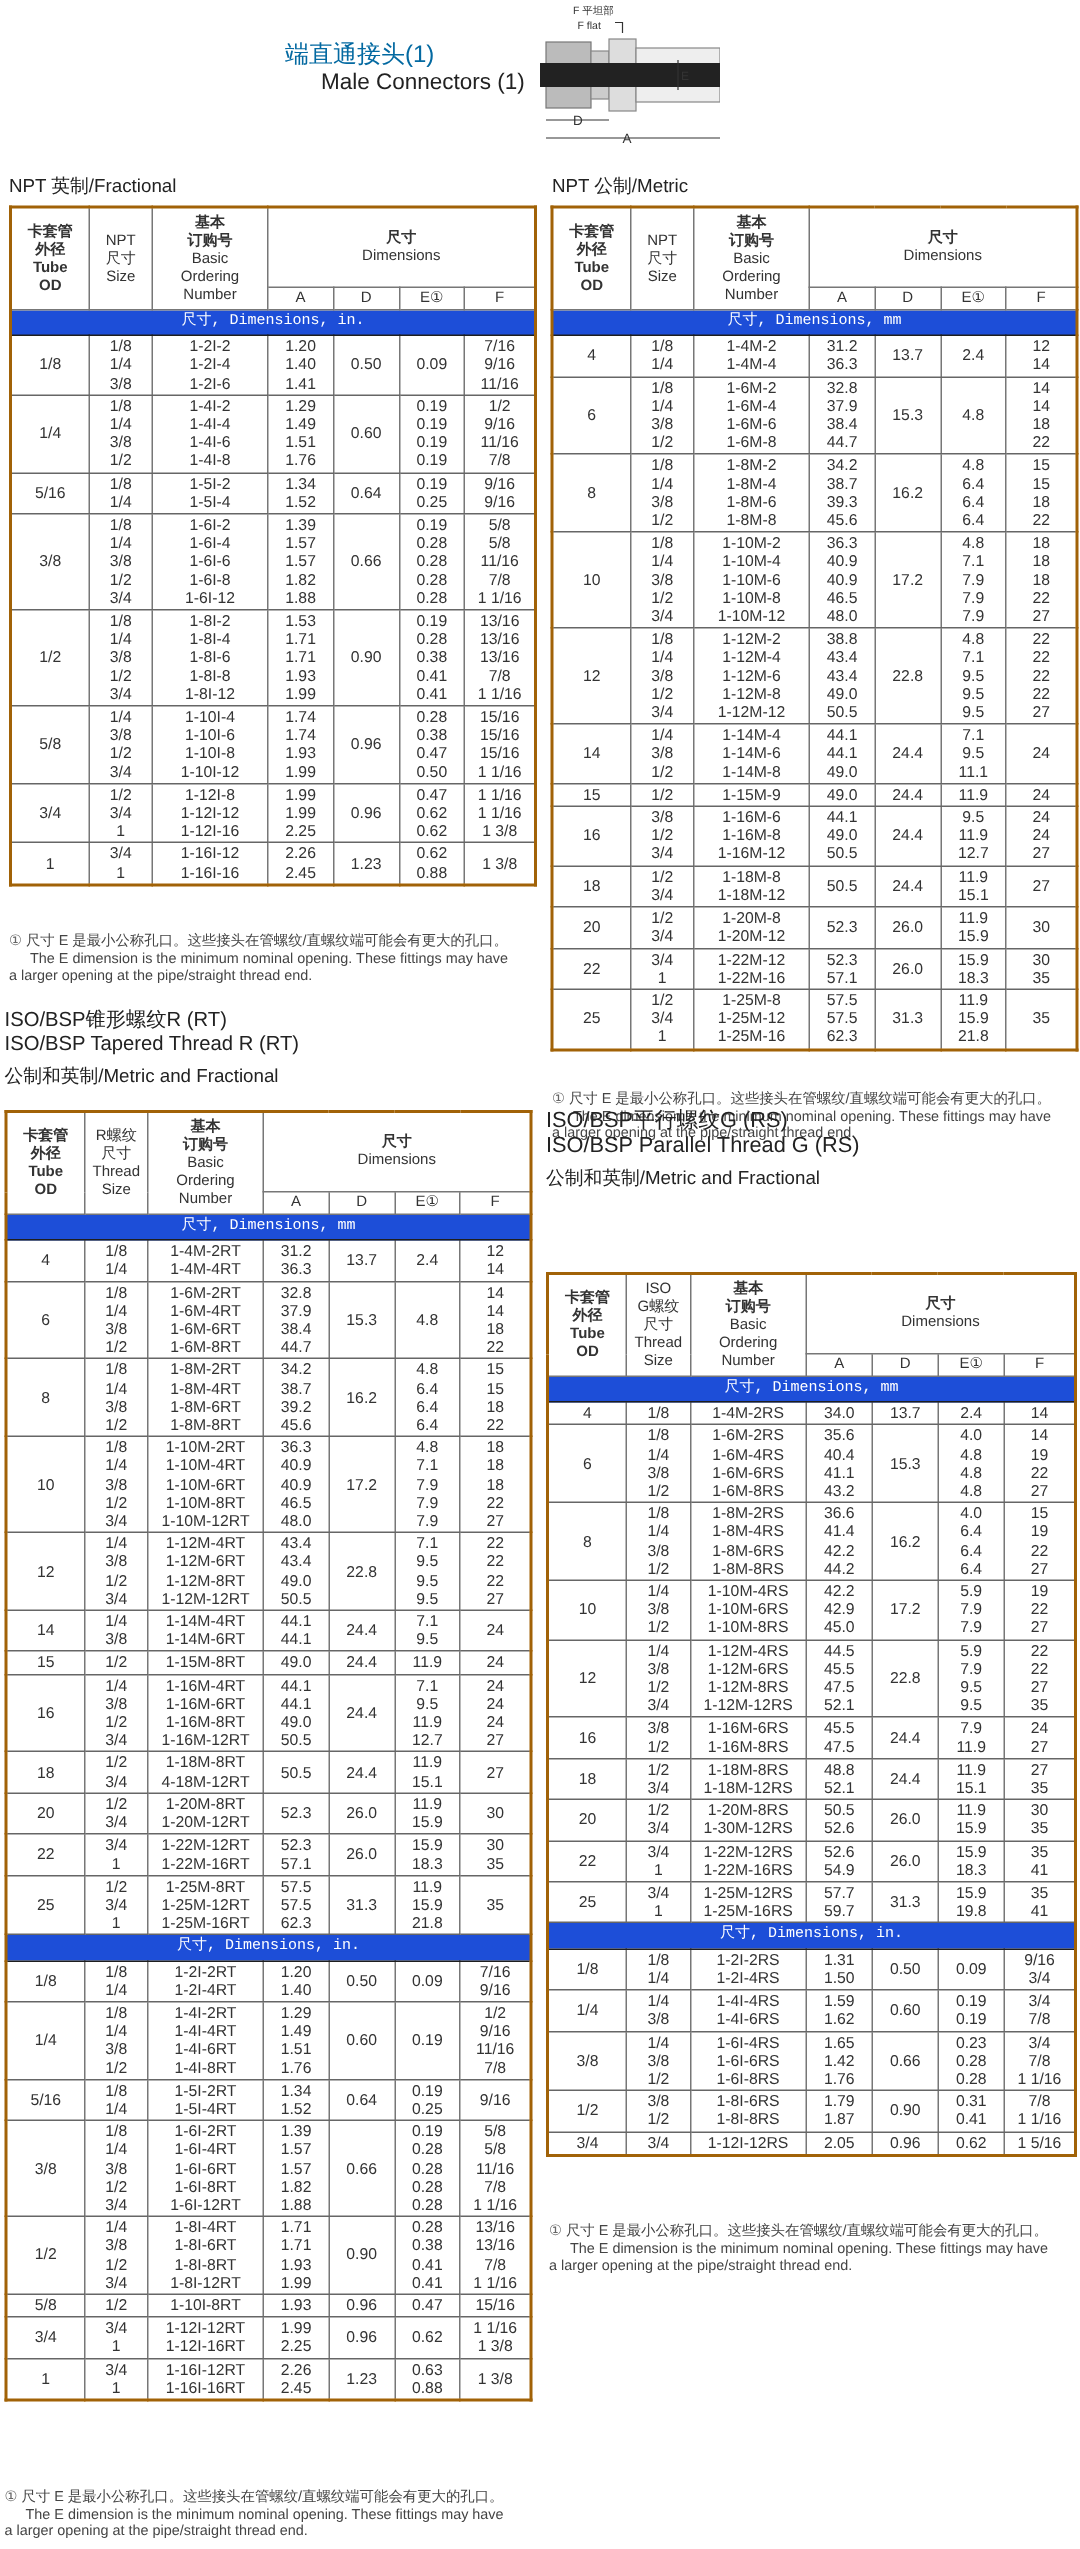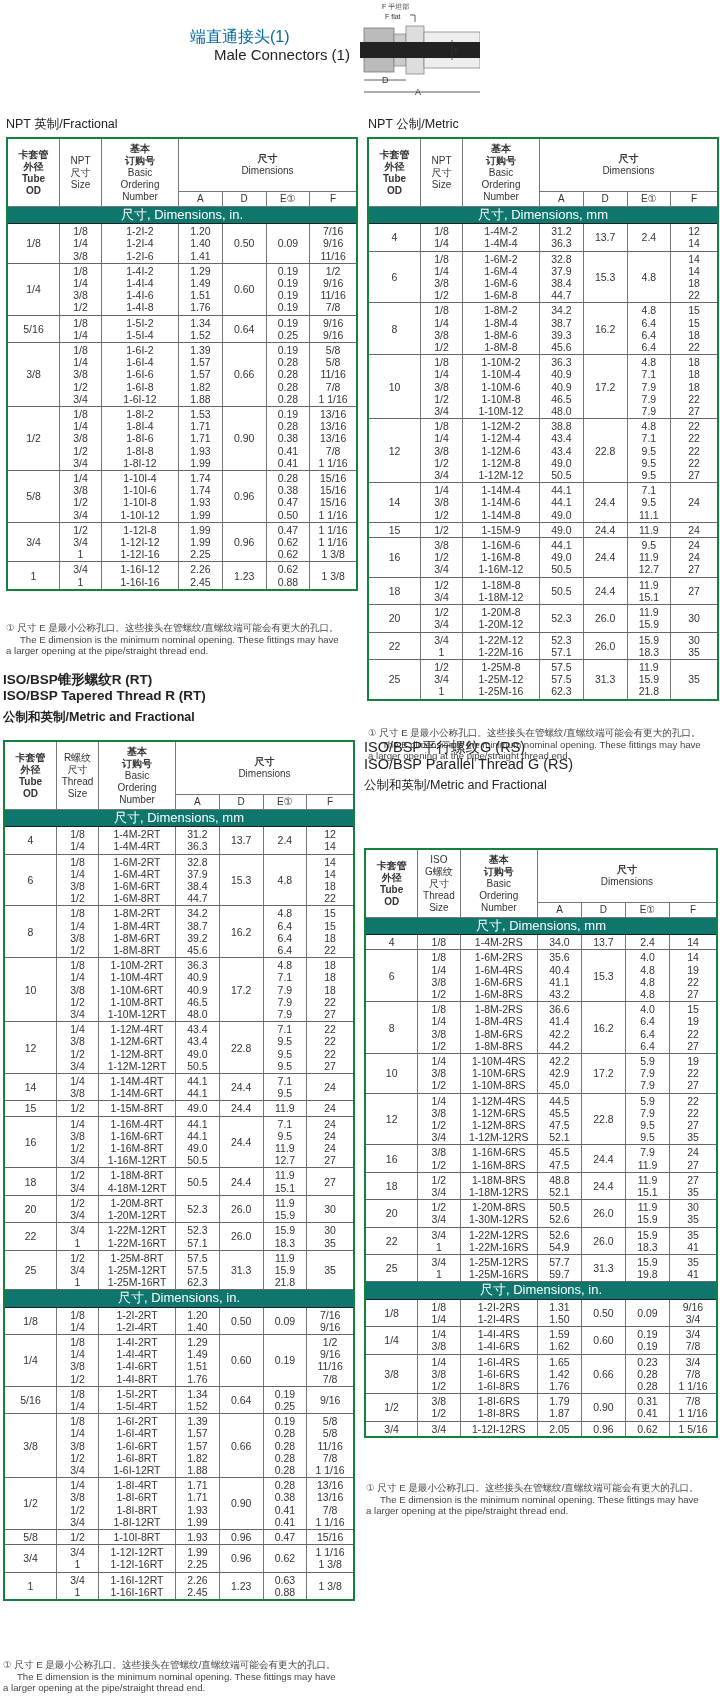--- a/index.html
+++ b/index.html
@@ -2,25 +2,25 @@
 <html><head>
 <meta charset="utf-8">
 <style>
   html,body{margin:0;padding:0;background:#ffffff;}
   body{width:720px;height:1699px;position:relative;overflow:hidden;font-family:"Liberation Sans","DejaVu Sans",sans-serif;color:#222;}
   .abs{position:absolute;}
   .title-cn{font-size:16px;line-height:18px;color:#0369a1;}
   .title-en{font-size:15px;line-height:17px;color:#222;margin-left:24px;}
   .sec{font-size:12.5px;color:#222;}
   .sec-big{font-size:13.5px;color:#222;line-height:16px;}
-  table.spec{border-collapse:collapse;border:2px solid #15803d;table-layout:fixed;font-size:10.5px;line-height:12.2px;color:#333;}
+  table.spec{border-collapse:collapse;border:2px solid #a16207;table-layout:fixed;font-size:10.5px;line-height:12.2px;color:#333;}
   table.spec td, table.spec th{border:1px solid #777;text-align:center;vertical-align:middle;padding:1px 1px;}
   table.spec th{font-weight:normal;font-size:10px;line-height:12px;color:#333;}
   table.spec th .cn{font-weight:bold;color:#333;}
-  tr.unit td{background:#0f766e;color:#fff;font-size:13px;padding:2px 0;border-color:#1e1e1e;}
+  tr.unit td{background:#1d4ed8;color:#fff;font-size:10px;padding:2px 0;border-color:#1e1e1e;font-family:Liberation Mono, monospace;}
   tr.grp td{border-bottom:1.5px solid #666;}
   .ml{white-space:pre-line;}
   td.ord{text-align:left;padding-left:10px;}
   td.num{text-align:center;}
   td.fr{text-align:right;padding-right:6px;}
   td.er{text-align:right;padding-right:8px;}
   .note{font-size:9.6px;line-height:11.5px;color:#444;}
   .note .mk{color:#666;}
 </style>
 </head>
@@ -524,21 +524,21 @@
       </tr>
     </tbody>
   </table>
 <div class="abs note" style="left:368px;top:727px;width:350px;">
   <span class="mk">①</span>
   <span>尺寸 E 是最小公称孔口。这些接头在管螺纹/直螺纹端可能会有更大的孔口。</span><br>
   <span style="padding-left:14px">The E dimension is the minimum nominal opening. These fittings may have</span><br>
   <span>a larger opening at the pipe/straight thread end.</span>
 </div>
 
-<div class="abs" style="left:3px;top:672px;font-weight:bold;">
+<div class="abs" style="left:3px;top:672px;">
   <div class="sec-big">ISO/BSP锥形螺纹R (RT)</div>
   <div class="sec-big">ISO/BSP Tapered Thread R (RT)</div>
   <div class="sec" style="margin-top:5px;">公制和英制/Metric and Fractional</div>
 </div>
 <table class="spec abs" id="t-rt" style="left:3px;top:740px;width:352px;">
     <colgroup>
       <col style="width: 15%;">
       <col style="width: 12%;">
       <col style="width: 22%;">
       <col style="width: 12.5%;">

